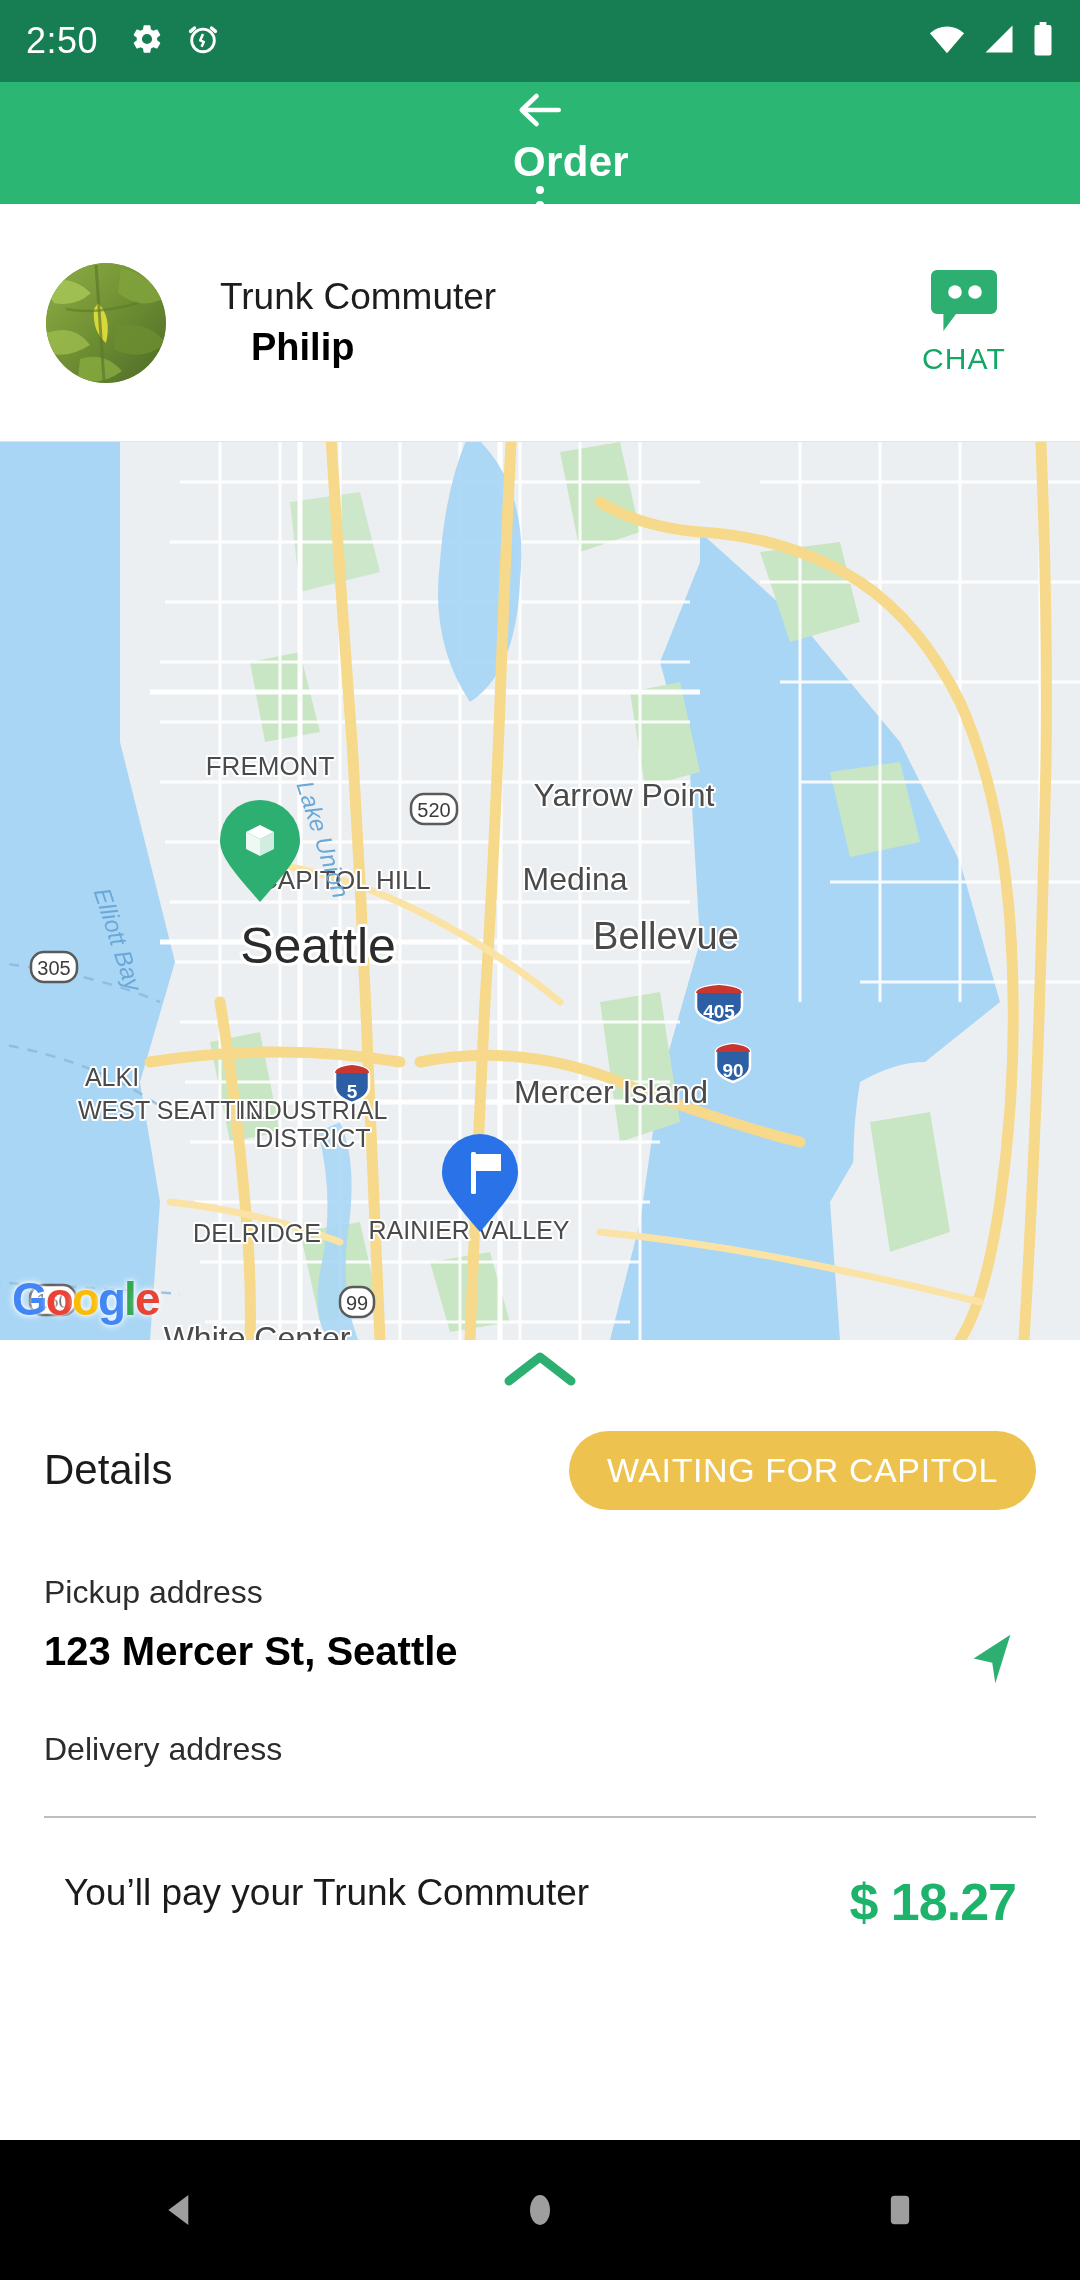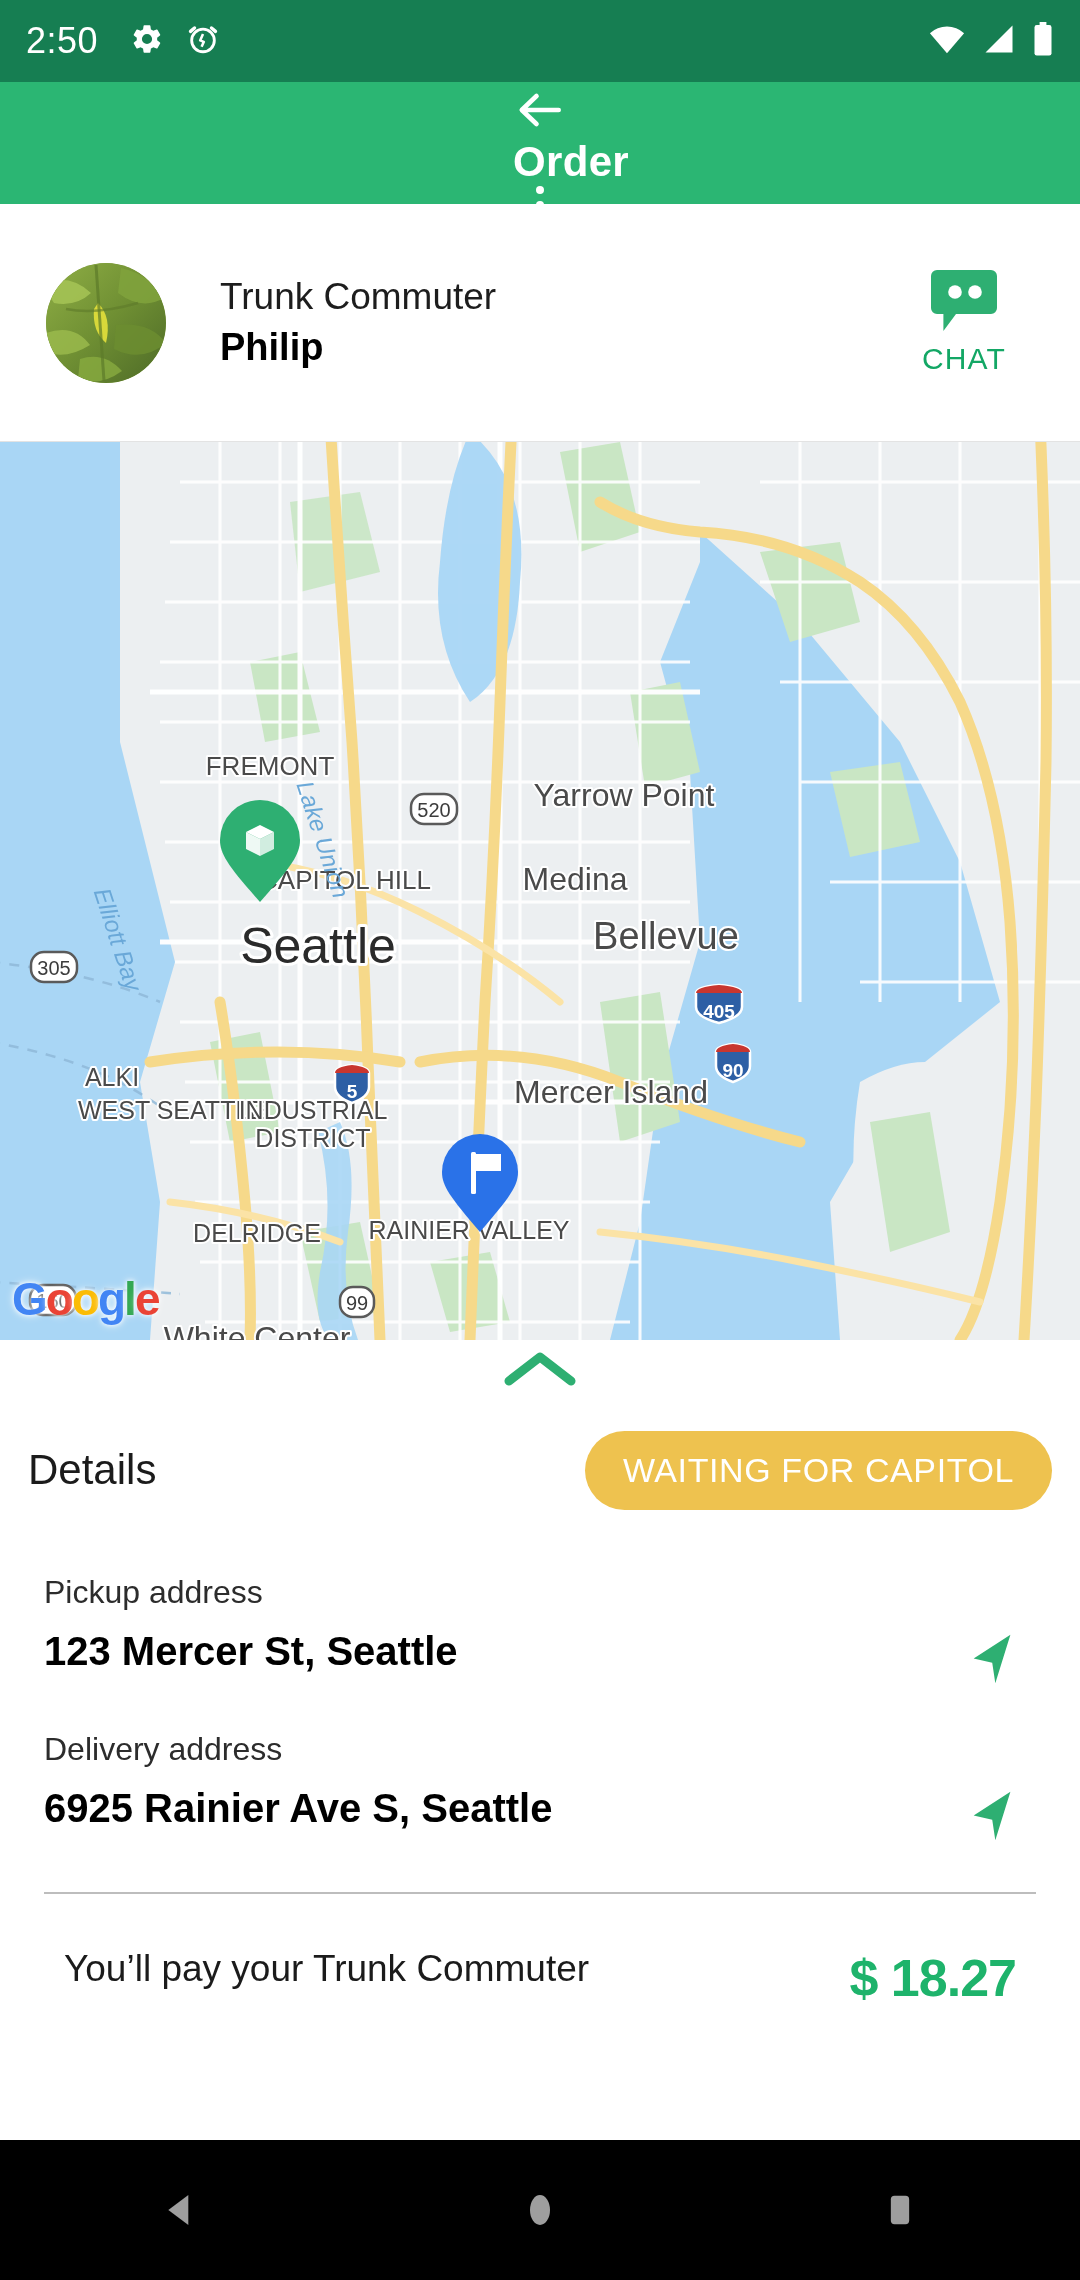--- a/index.html
+++ b/index.html
@@ -41,21 +41,21 @@
     border-bottom:1px solid #e3e3e3;
     gap:14px;
   }
   .avatar{
     width:120px; height:120px; border-radius:50%; overflow:hidden; flex:none;
     background:#7e9b3c; position:relative;
   }
   .avatar svg{ display:block; width:120px; height:120px; }
   .courier-text{ margin-left:40px; }
   .courier-service{ font-size:37px; color:#1d1d1d; line-height:1.32; }
-  .courier-name{ font-size:38px; color:#000; font-weight:bold; line-height:1.32; }
+  .courier-name{ font-size:38px; color:#000; font-weight:bold; line-height:1.32;margin-left:31px; }
   .courier-spacer{ flex:1; }
   .chat-btn{ display:flex; flex-direction:column; align-items:center; width:140px; }
   .chat-label{ color:#13a765; font-size:30px; letter-spacing:1.2px; margin-top:6px; }
 
   
   .map{
     position:absolute; top:442px; left:0; width:1080px; height:898px;
     overflow:hidden; background:#aadaff;
   }
   .map svg{ display:block; width:1080px; height:898px; }
@@ -66,21 +66,21 @@
   }
   .g1{color:#4285F4}.g2{color:#EA4335}.g3{color:#FBBC05}.g4{color:#4285F4}
   .g5{color:#34A853}.g6{color:#EA4335}
 
   
   .sheet{
     position:absolute; top:1340px; left:0; width:1080px; height:800px; background:#fff;
   }
   .handle{ width:100%; height:62px; display:flex; align-items:center; justify-content:center; }
   .details-row{
-    display:flex; align-items:center; padding:0 28px; height:120px; margin-top:8px;
+    display:flex; align-items:center; padding:0 44px; height:120px; margin-top:8px;
   }
   .details-title{ font-size:42px; color:#1b1b1b; }
   .details-spacer{ flex:1; }
   .status-badge{
     background:#EEC24F; color:#fff; font-size:34px; letter-spacing:.6px;
     padding:20px 38px; border-radius:60px; white-space:nowrap;
   }
   .addr-block{ padding:0 44px; margin-top:44px; }
   .addr-label{ font-size:32px; color:#2c2c2c; }
   .addr-line{ display:flex; margin-top:18px; }
@@ -378,29 +378,20 @@
         <span class="nav-arrow">
           <svg width="58" height="58" viewBox="0 0 30 30">
             <path d="M24 3 L5 15.2 L14.6 17.4 L16.2 28 z" fill="#2EAF72"></path>
           </svg>
         </span>
       </div>
     </div>
 
     <div class="addr-block">
       <div class="addr-label">Delivery address</div>
-      <div class="addr-line">
-        <span class="addr-value">6925 Rainier Ave S, Seattle</span>
-        <span class="addr-spacer"></span>
-        <span class="nav-arrow">
-          <svg width="58" height="58" viewBox="0 0 30 30">
-            <path d="M24 3 L5 15.2 L14.6 17.4 L16.2 28 z" fill="#2EAF72"></path>
-          </svg>
-        </span>
-      </div>
     </div>
 
     <div class="divider"></div>
 
     <div class="pay-row">
       <span class="pay-label">You’ll pay your Trunk Commuter</span>
       <span class="pay-spacer"></span>
       <span class="pay-amount">$ 18.27</span>
     </div>
   </div>

